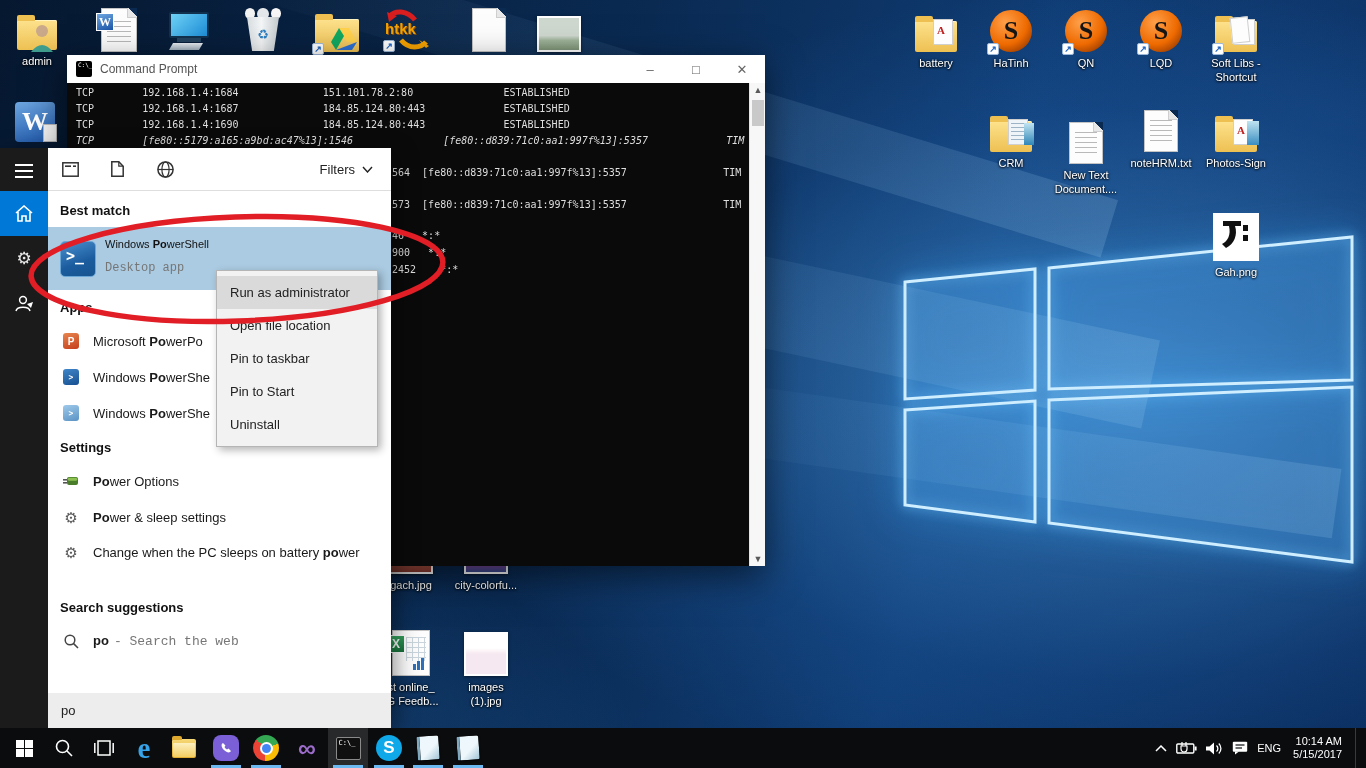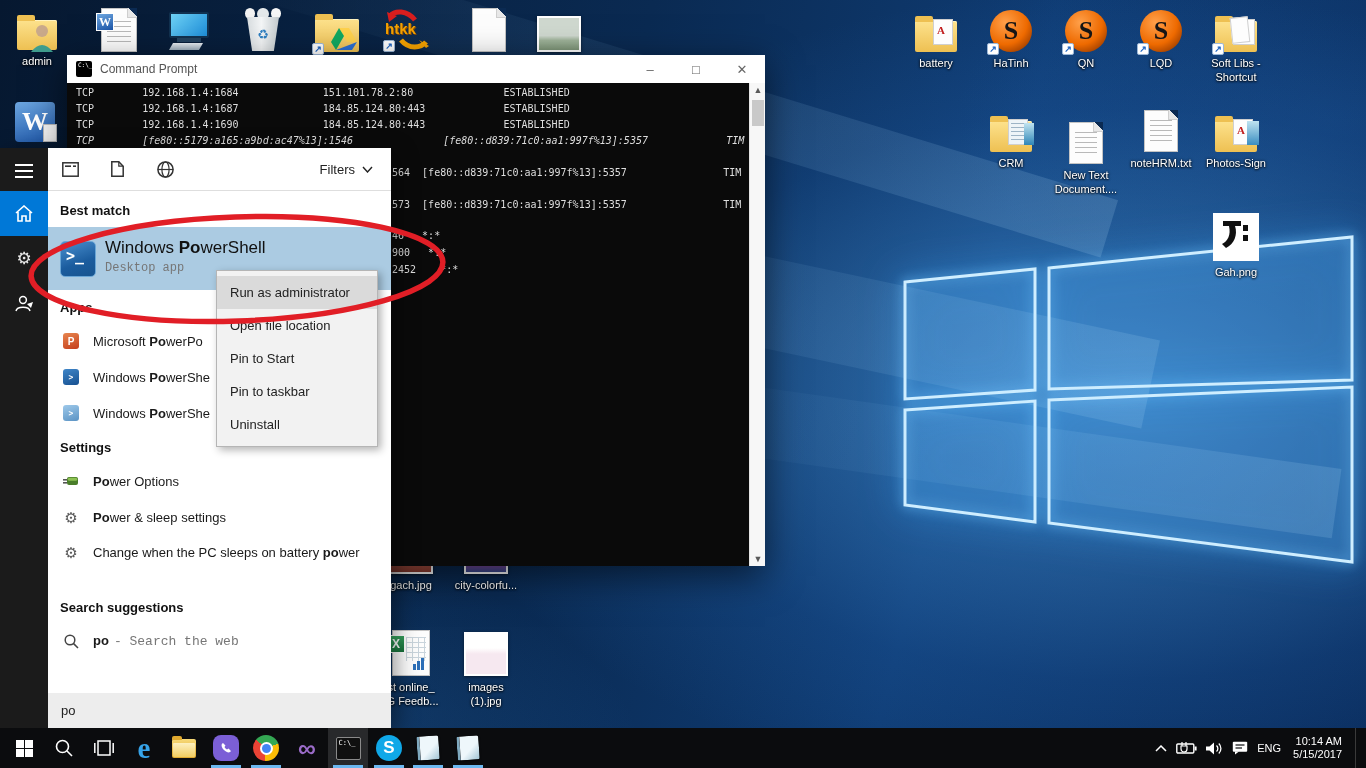--- a/index.html
+++ b/index.html
@@ -426,21 +426,21 @@
       <svg width="11" height="7">
           <polyline points="1,1 5.5,6 10,1" stroke="#222" stroke-width="1.4" fill="none"></polyline>
         </svg>
     </span>
     <span class="sp-sep"></span>
 
     <span class="sp-header" style="top:55px">Best match</span>
 
     <div class="bm-item">
       <span class="ps-icon">&gt;_</span>
-      <span style="position:absolute;left:57px;top:11px;font-size:17px;color:#111">
+      <span style="position:absolute;left:57px;top:11px;font-size:11px;color:#111">
         <span>Windows </span><b>Po</b><span>werShell</span>
       </span>
       <span class="gray" style="position:absolute;left:57px;top:34px;font-size:12px">Desktop app</span>
     </div>
 
     <span class="sp-header" style="top:152px">Apps</span>
 
     <div class="srow" style="top:175px">
       <span class="ric">
           <span class="pp-mini">P</span>
@@ -499,22 +499,22 @@
     </div>
 
     <div class="sbox">
       <span>po</span>
     </div>
   </div>
 
   <div id="ctxmenu">
       <div class="ctx-item hl">Run as administrator</div>
       <div class="ctx-item">Open file location</div>
+      <div class="ctx-item">Pin to taskbar</div>
       <div class="ctx-item">Pin to Start</div>
-      <div class="ctx-item">Pin to taskbar</div>
       <div class="ctx-item">Uninstall</div>
     </div>
 
   <svg id="annotation" width="1366" height="768">
     <ellipse cx="237" cy="269" rx="206" ry="52" transform="rotate(-2 237 269)" fill="none" stroke="#e11e26" stroke-width="5.5"></ellipse>
   </svg>
 
   <div id="taskbar">
     <span class="tslot" style="left:4px">
       <svg width="17" height="17">

